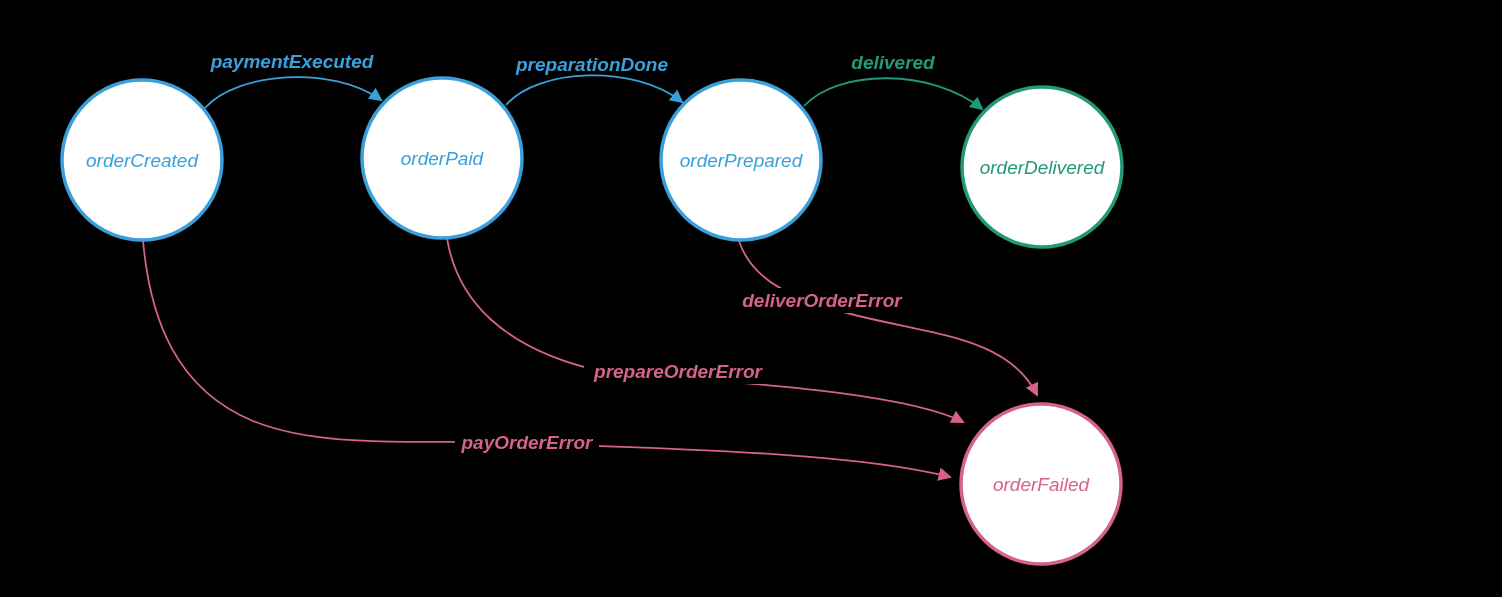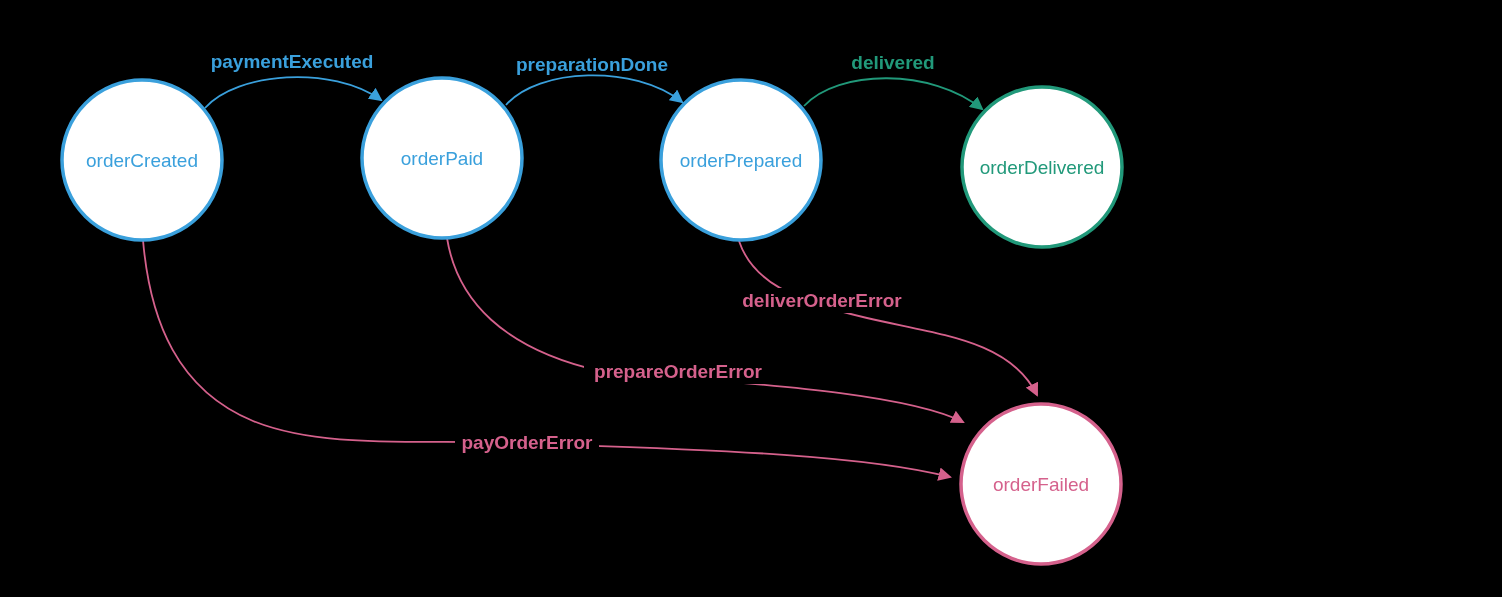--- a/index.html
+++ b/index.html
@@ -6,20 +6,21 @@
     margin: 0;
     padding: 0;
     background: #000000;
   }
   .canvas {
     position: relative;
     width: 1502px;
     height: 597px;
     background: #000000;
     overflow: hidden;
+    font-style: italic;
   }
   svg text {
     font-family: "Liberation Sans", sans-serif;
   }
   .state-circle {
     fill: #ffffff;
     stroke-width: 3.5px;
   }
   .state-label {
     font-size: 19px;

